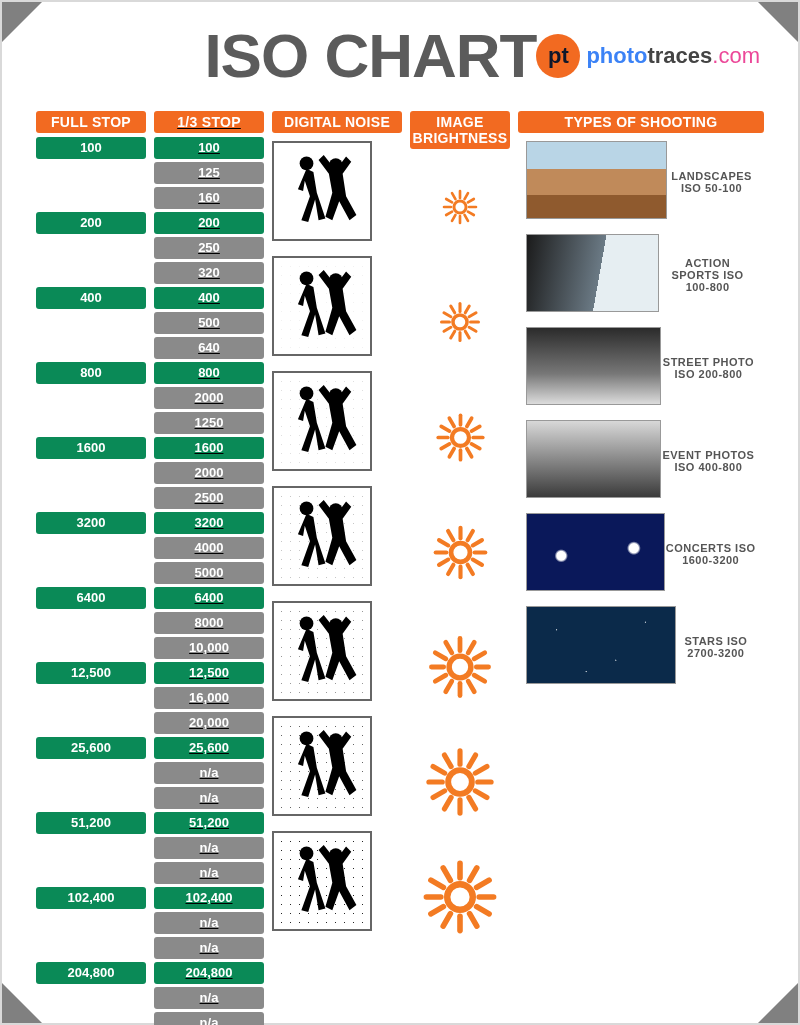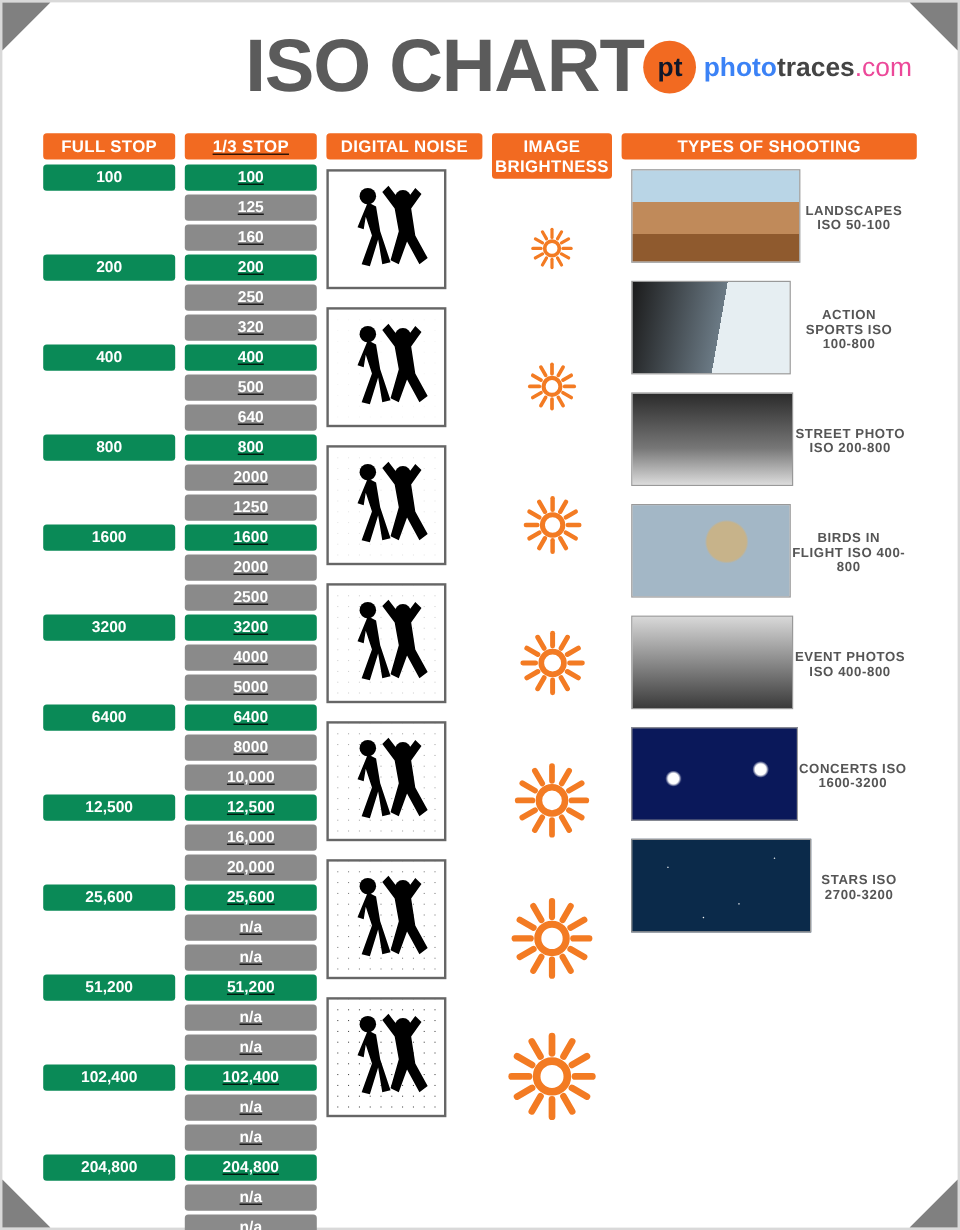--- a/index.html
+++ b/index.html
@@ -440,24 +440,20 @@
         </div>
         <div class="type-tile">
           <div class="type-img ph-action"></div>
           <div class="type-caption">ACTION SPORTS ISO 100-800</div>
         </div>
         <div class="type-tile">
           <div class="type-img ph-street"></div>
           <div class="type-caption">STREET PHOTO ISO 200-800</div>
         </div>
         <div class="type-tile">
-          <div class="type-img ph-birds"></div>
-          <div class="type-caption">BIRDS IN FLIGHT ISO 400-800</div>
-        </div>
-        <div class="type-tile">
           <div class="type-img ph-event"></div>
           <div class="type-caption">EVENT PHOTOS ISO 400-800</div>
         </div>
         <div class="type-tile">
           <div class="type-img ph-concert"></div>
           <div class="type-caption">CONCERTS ISO 1600-3200</div>
         </div>
         <div class="type-tile">
           <div class="type-img ph-stars"></div>
           <div class="type-caption">STARS  ISO 2700-3200</div>

